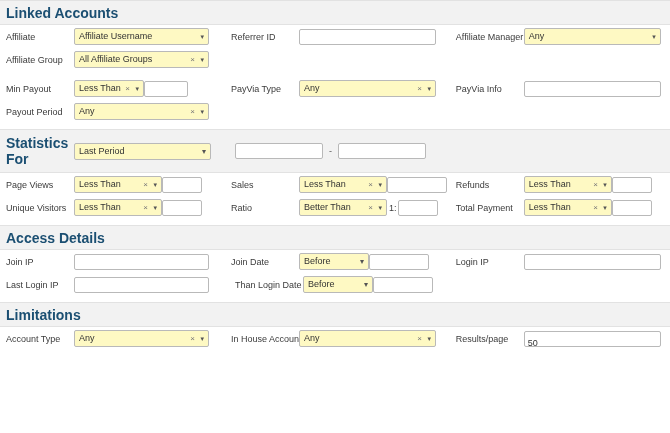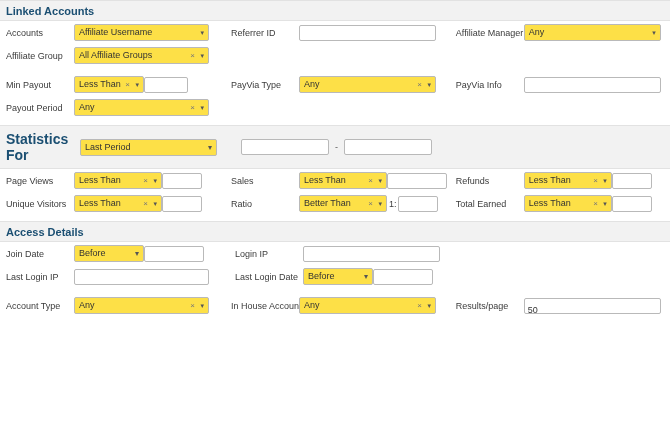--- a/index.html
+++ b/index.html
@@ -8,21 +8,21 @@
     width: 670px; height: 433px;
     background: #ffffff;
     font-family: "Liberation Sans", sans-serif;
     font-size: 9px;
     color: #333333;
     overflow: hidden;
   }
   .page { position: relative; width: 670px; height: 433px; }
 
   .section-title {
-    font-size: 11px;
+    font-size: 14px;
     font-weight: bold;
     color: #1b4f72;
     padding: 4px 0 3px 6px;
   }
   .section-bar {
     background: #f2f2f2;
     border-top: 1px solid #e2e2e2;
     border-bottom: 1px solid #e2e2e2;
   }
 
@@ -59,21 +59,21 @@
     line-height: 14px;
     display: inline-block;
     overflow: hidden;
     white-space: nowrap;
   }
 
   .sel {
     position: relative;
     height: 17px;
     border: 1px solid #b9b9b9;
-    background: #fde047;
+    background: #fef9c3;
     border-radius: 2px;
     font-size: 9px;
     color: #333;
     padding: 0 20px 0 4px;
     line-height: 15px;
     display: inline-block;
     white-space: nowrap;
     overflow: hidden;
   }
   .sel .caret {
@@ -129,21 +129,21 @@
 <body>
 
 <div class="page">
 
   <div class="section-bar">
     <div class="section-title">Linked Accounts</div>
   </div>
 
   <div class="row">
     <div class="cell col1">
-      <span class="lbl lbl-w">Accounts</span>
+      <span class="lbl lbl-w">Affiliate</span>
       <span class="sel w135">
         <span>Affiliate Username</span>
         <span class="caret">▾</span>
       </span>
     </div>
     <div class="cell col2">
       <span class="lbl lbl-w">Referrer ID</span>
       <span class="inp w137"></span>
     </div>
     <div class="cell col3">
@@ -203,21 +203,21 @@
         <span class="xmark">×</span>
         <span class="caret">▾</span>
       </span>
     </div>
   </div>
 
   <div class="tiny-spacer"></div>
 
   <div class="stats-row">
     <div class="stats-title">Statistics For</div>
-    <span class="sel native w137" style="margin-left:6px;">
+    <span class="sel native w137" style="">
       <span>Last Period</span>
       <span class="caret">▾</span>
     </span>
     <span class="inp w88" style="margin-left:24px;"></span>
     <span class="dash">-</span>
     <span class="inp w88"></span>
   </div>
 
   <div class="row">
     <div class="cell col1">
@@ -273,39 +273,43 @@
         <span class="sel w88">
           <span>Better Than</span>
           <span class="xmark">×</span>
           <span class="caret">▾</span>
         </span>
         <span class="ratio-colon">1:</span>
         <span class="inp w40"></span>
       </span>
     </div>
     <div class="cell col3">
-      <span class="lbl" style="width:68px;flex:0 0 68px;">Total Earned</span>
+      <span class="lbl" style="width:68px;flex:0 0 68px;">Total Payment</span>
       <span class="ctl">
         <span class="sel w88">
           <span>Less Than</span>
           <span class="xmark">×</span>
           <span class="caret">▾</span>
         </span>
         <span class="inp w40"></span>
       </span>
     </div>
   </div>
 
   <div class="tiny-spacer"></div>
 
   <div class="section-bar">
     <div class="section-title">Access Details</div>
   </div>
 
   <div class="row">
+    <div class="cell col1">
+      <span class="lbl lbl-w">Join IP</span>
+      <span class="inp w135"></span>
+    </div>
     <div class="cell col2">
       <span class="lbl lbl-w">Join Date</span>
       <span class="ctl">
         <span class="sel native w70">
           <span>Before</span>
           <span class="caret">▾</span>
         </span>
         <span class="inp w60"></span>
       </span>
     </div>
@@ -314,33 +318,36 @@
       <span class="inp w137"></span>
     </div>
   </div>
 
   <div class="row">
     <div class="cell col1">
       <span class="lbl lbl-w">Last Login IP</span>
       <span class="inp w135"></span>
     </div>
     <div class="cell col2">
-      <span class="lbl lbl-w">Last Login Date</span>
+      <span class="lbl lbl-w">Than Login Date</span>
       <span class="ctl">
         <span class="sel native w70">
           <span>Before</span>
           <span class="caret">▾</span>
         </span>
         <span class="inp w60"></span>
       </span>
     </div>
   </div>
 
   <div class="tiny-spacer"></div>
 
+  <div class="section-bar">
+    <div class="section-title">Limitations</div>
+  </div>
 
   <div class="row">
     <div class="cell col1">
       <span class="lbl lbl-w">Account Type</span>
       <span class="sel w135">
         <span>Any</span>
         <span class="xmark">×</span>
         <span class="caret">▾</span>
       </span>
     </div>

